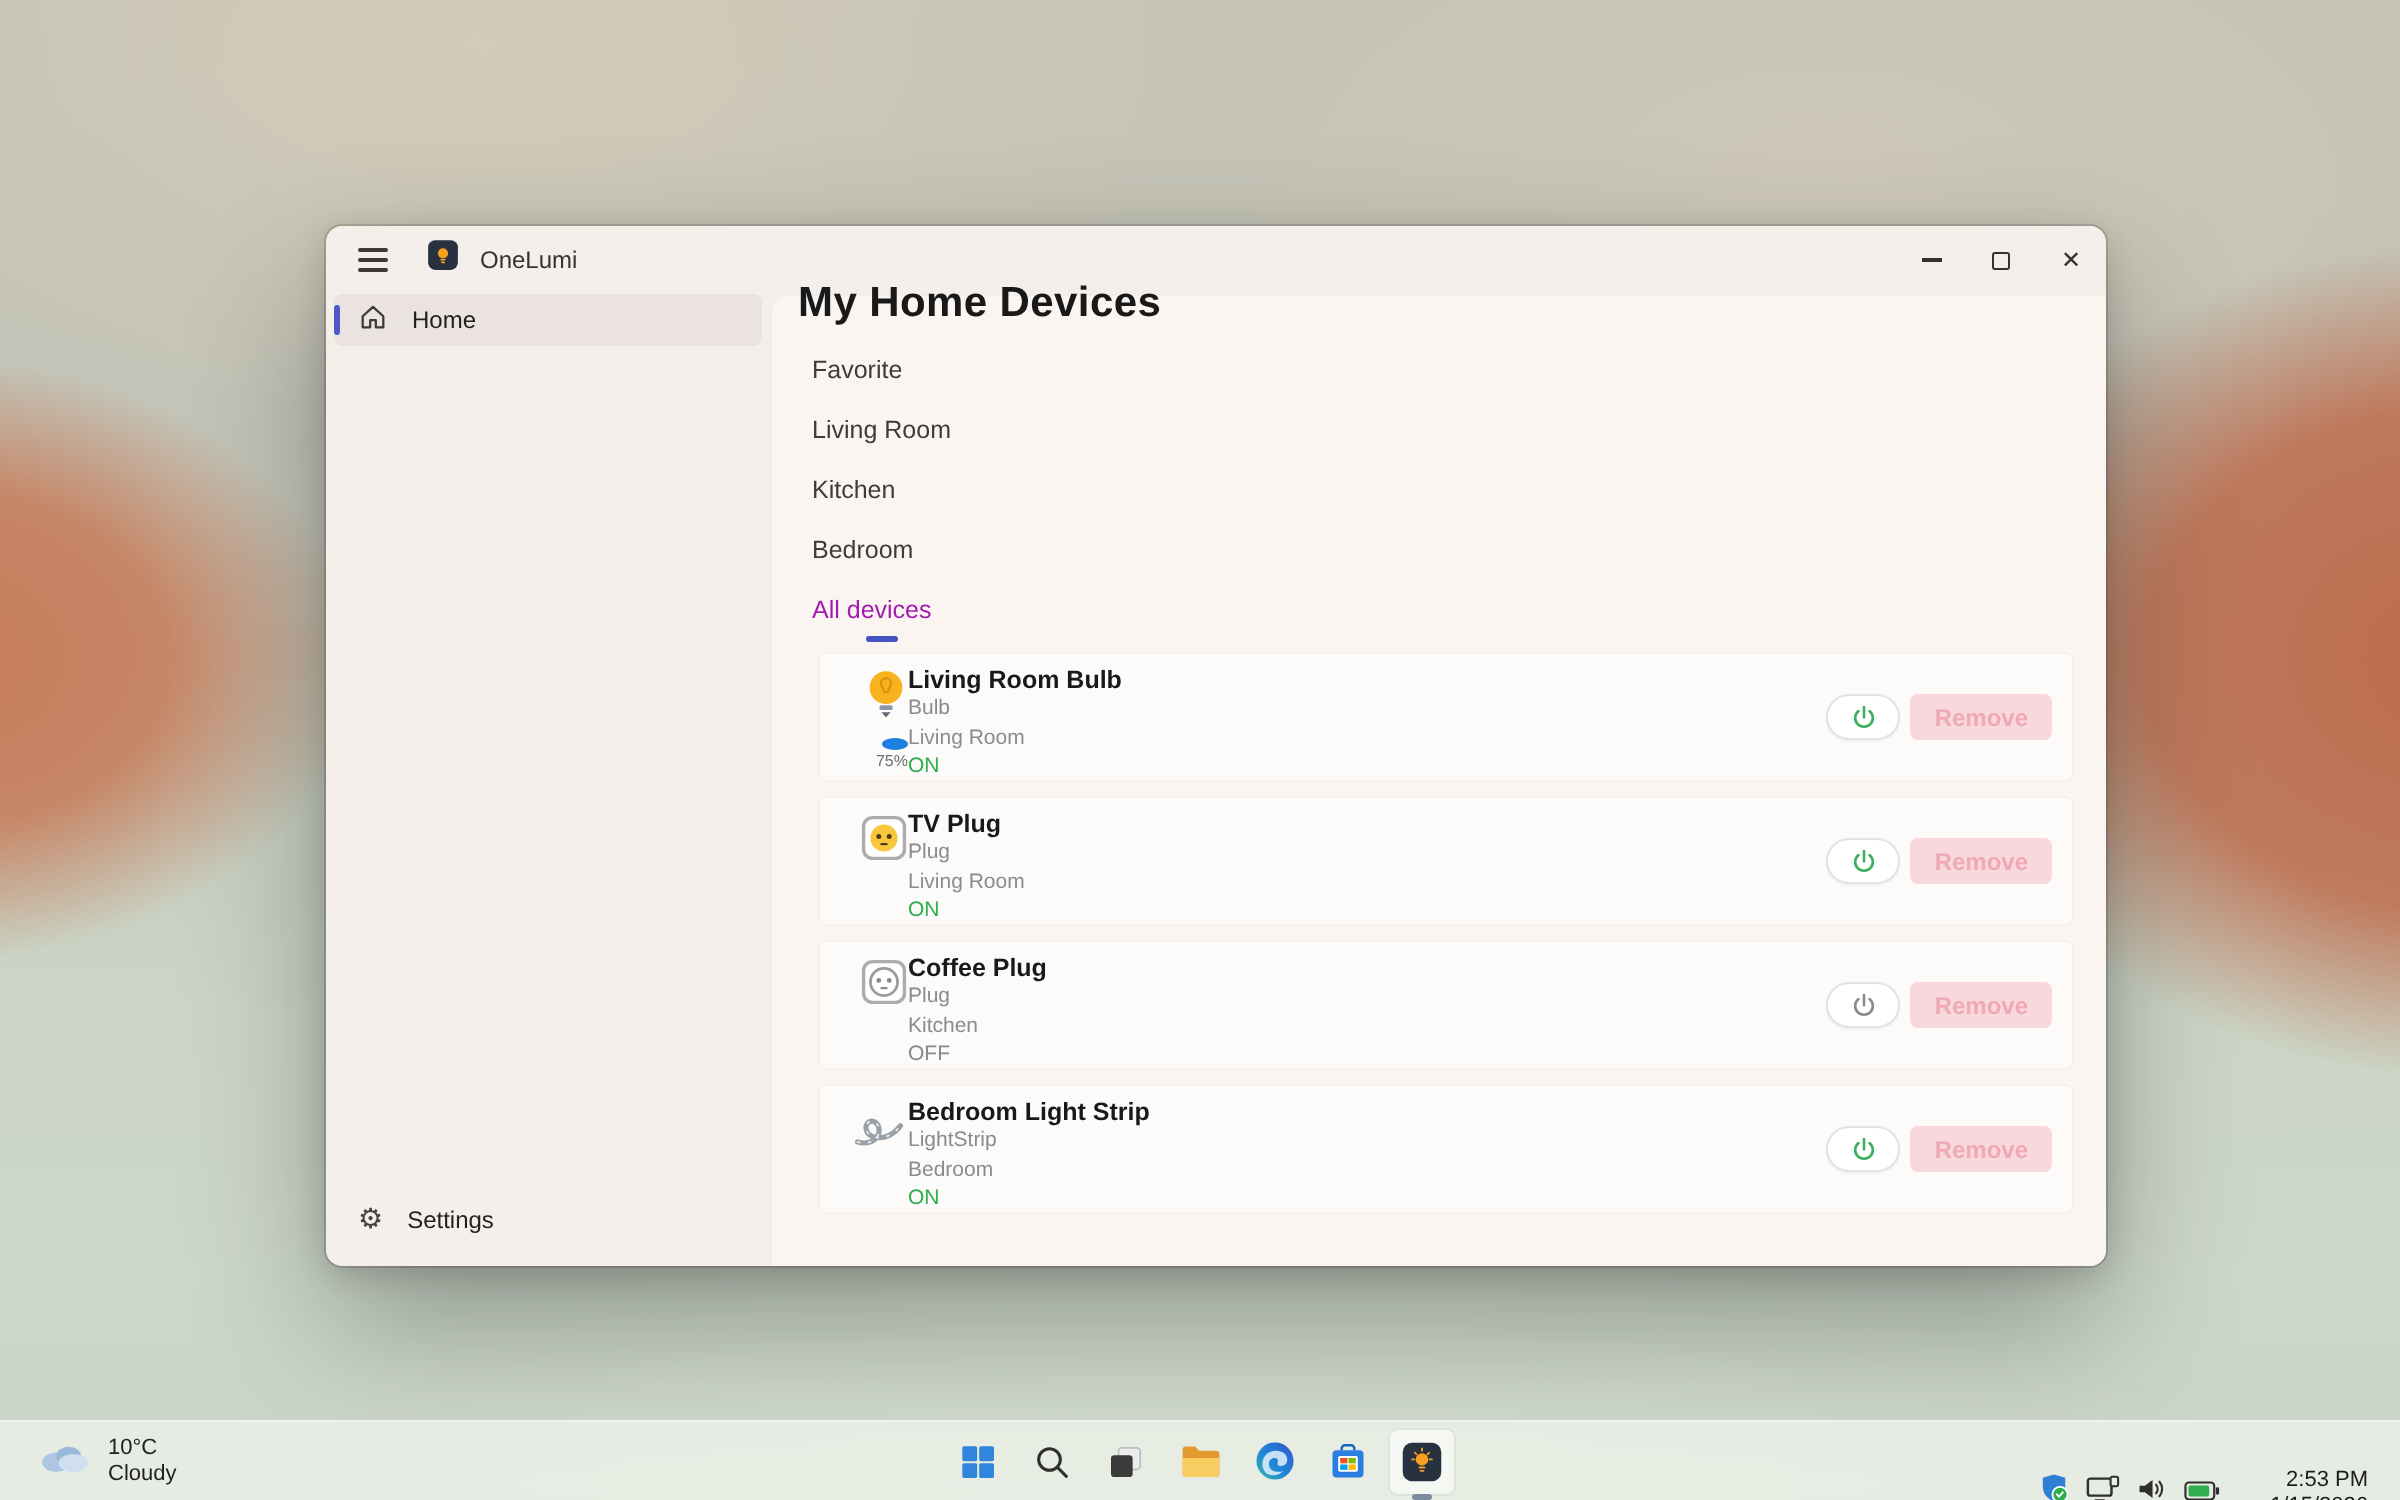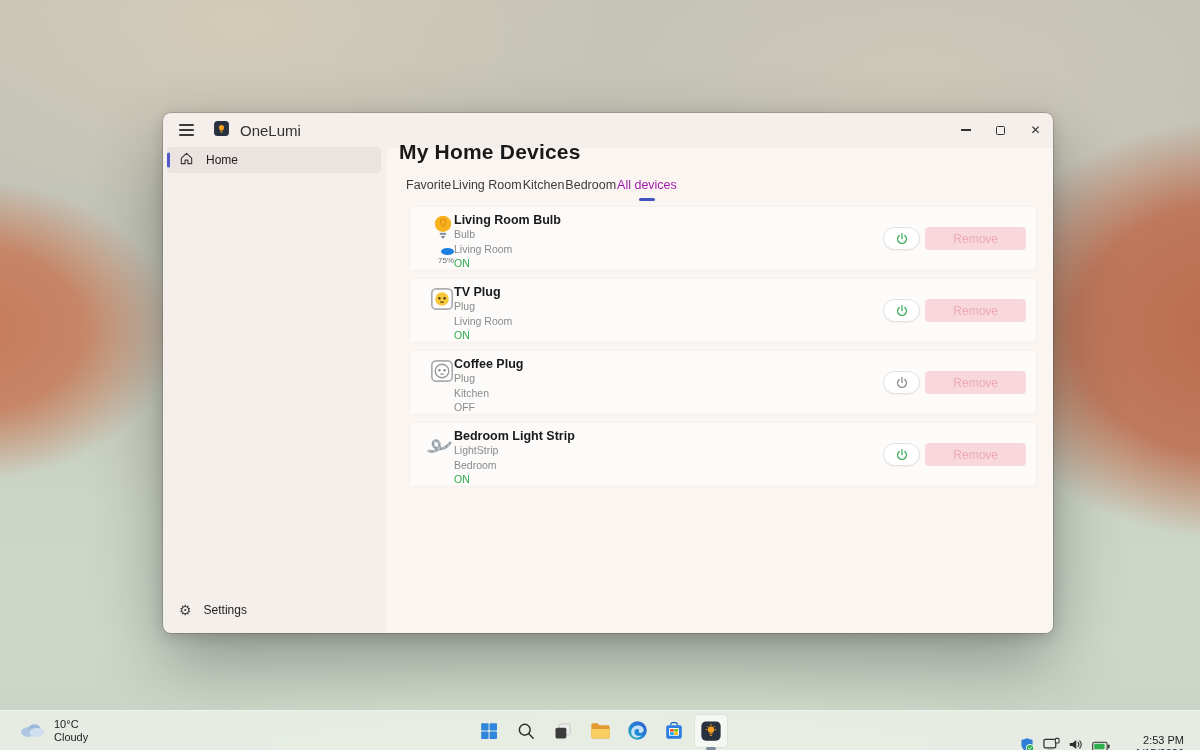--- a/index.html
+++ b/index.html
@@ -22,41 +22,41 @@
     position:absolute; left:163px; top:113px; width:890px; height:520px;
     background:#f5efec; border-radius:8px; overflow:hidden;
     box-shadow:0 30px 70px rgba(0,0,0,.30), 0 4px 16px rgba(0,0,0,.16), 0 0 0 1px rgba(95,85,80,.25);
     display:flex; flex-direction:column;
   }
   .titlebar { height:34px; flex:none; display:flex; align-items:center; position:relative; }
   .hamburger { width:28px; height:26px; margin-left:9px; border:none; background:transparent; border-radius:4px;
     display:flex; flex-direction:column; justify-content:center; align-items:center; gap:3.5px; cursor:pointer; }
   .hamburger span { width:15px; height:1.6px; background:#3a3a3a; border-radius:1px; }
   .app-chip { display:flex; align-items:center; gap:10px; margin-left:13px; }
-  .app-chip .label { font-size:15px; color:#333; }
+  .app-chip .label { font-size:12px; color:#333; }
   .win-controls { margin-left:auto; display:flex; height:100%; }
   .win-btn { width:35px; height:34px; border:none; background:transparent; display:flex; align-items:center; justify-content:center; cursor:pointer; color:#333; font-size:12px; }
   .glyph-min { width:10px; height:1.4px; background:#333; display:block; }
   .glyph-max { width:9px; height:9px; border:1.2px solid #333; border-radius:1.5px; display:block; }
 
   .win-body { flex:1; display:flex; min-height:0; }
 
   
   .sidebar { width:222px; flex:none; display:flex; flex-direction:column; }
   .nav-item { position:relative; height:26px; margin:0 4px; border-radius:4px; display:flex; align-items:center; gap:12px; padding-left:12px; font-size:12px; color:#222; cursor:pointer; }
   .nav-item.selected { background:#ebe3df; }
   .nav-item .accent-bar { position:absolute; left:0; top:50%; transform:translateY(-50%); width:3px; height:15px; border-radius:2px; background:#4f5ac8; }
   .nav-footer { margin-top:auto; height:34px; display:flex; align-items:center; gap:12px; padding-left:16px; font-size:12px; color:#222; cursor:pointer; margin-bottom:6px; }
   .gear { font-family:"DejaVu Sans", sans-serif; font-size:14px; color:#444; line-height:1; }
 
   
   .main { flex:1; background:#faf5f1; border-top-left-radius:8px; box-shadow:inset 1px 1px 0 rgba(0,0,0,.03); padding:0 12px 0 14px; min-width:0; }
   .main h1 { margin-top:-7px; font-size:21px; font-weight:700; color:#191919; letter-spacing:.2px; }
   .tabs-row { display:flex; align-items:center; justify-content:space-between; margin:14px 0 0 7px; }
-  .tabs { display:flex; gap:1px; }
+  .tabs { display:flex; gap:14px;flex-direction:column; }
   .tab { position:relative; font-size:12.5px; color:#3c3c3c; cursor:pointer; padding-bottom:2px; }
   .tab.selected { color:#a21caf; }
   .tab.selected::after { content:""; position:absolute; left:50%; transform:translateX(-50%); bottom:-7px; width:16px; height:3px; border-radius:2px; background:#4353c0; }
   .toolbar { display:flex; gap:15px; align-items:center; }
   .btn { height:24px; padding:0 12px; font-size:12px; color:#2b2b2b; background:#fefdfd; border:1px solid #e2ddd9; border-radius:4px; cursor:pointer; box-shadow:0 1px 1px rgba(0,0,0,.03); font-family:inherit; }
   .btn:disabled, .btn.disabled { background:#f6f1ee; color:#a7a29e; border-color:#e9e4e0; }
   .btn.filter { display:flex; align-items:center; gap:7px; padding:0 9px; }
   .sort-lines { display:flex; flex-direction:column; gap:2.5px; }
   .sort-lines span { height:1.7px; background:#4a4a4a; border-radius:1px; display:block; }
   .sort-lines span:nth-child(1){ width:13px; } .sort-lines span:nth-child(2){ width:13px; } .sort-lines span:nth-child(3){ width:8px; }
@@ -68,21 +68,21 @@
   .color-dot { width:13px; height:13px; border-radius:50%; background:#1d7fe0; margin-top:3px; }
   .pct { font-size:8px; color:#6e6e6e; margin-top:1px; }
   .info { flex:1; min-width:0; padding-top:2px; }
   .dev-name { font-size:12.5px; font-weight:700; color:#191919; line-height:13px; }
   .meta { font-size:10.5px; color:#8b8b8b; line-height:13.5px; margin-top:1px; }
   .status { font-size:10.5px; line-height:13.5px; margin-top:1px; color:#2eaf4e; }
   .row.off .status { color:#8a8a8a; }
   .actions { display:flex; align-items:center; gap:5px; flex:none; }
   .power { width:37px; height:23px; border-radius:12px; border:1px solid #e5e2e0; background:#fff; display:flex; align-items:center; justify-content:center; cursor:pointer; color:#3fae5a; box-shadow:0 1px 1px rgba(0,0,0,.04); }
   .row.off .power { color:#8a8a8a; }
-  .remove-btn { height:23px; padding:0 28px; border:none; border-radius:4px; background:#f8d8dd; color:#efa9b4; font-size:12px; cursor:pointer; font-family:inherit; }
+  .remove-btn { height:23px; padding:0 12px; border:none; border-radius:4px; background:#f8d8dd; color:#efa9b4; font-size:12px; cursor:pointer; font-family:inherit;font-weight:bold; }
 
   
   .taskbar { position:absolute; left:0; bottom:0; width:100%; height:40px; background:rgba(233,238,230,.9); backdrop-filter:blur(8px); border-top:1px solid rgba(255,255,255,.35); }
   .weather { position:absolute; left:10px; top:0; height:100%; display:flex; align-items:center; gap:8px; padding:0 8px; border-radius:4px; cursor:pointer; }
   .weather .txt { font-size:11px; color:#222; line-height:13px; }
   .tb-center { position:absolute; left:50%; top:0; transform:translateX(-50%); height:100%; display:flex; align-items:center; gap:5px; }
   .tb-btn { position:relative; width:32px; height:32px; border:none; background:transparent; border-radius:4px; display:flex; align-items:center; justify-content:center; cursor:pointer; }
   .tb-btn.active { background:rgba(255,255,255,.55); box-shadow:0 0 0 1px rgba(0,0,0,.04); }
   .tb-btn.active::after { content:""; position:absolute; bottom:-3px; left:50%; transform:translateX(-50%); width:10px; height:3px; border-radius:2px; background:#7d8b9e; }
   .tray { position:absolute; right:6px; top:16px; height:100%; display:flex; align-items:center; gap:21px; padding:0 6px; }

